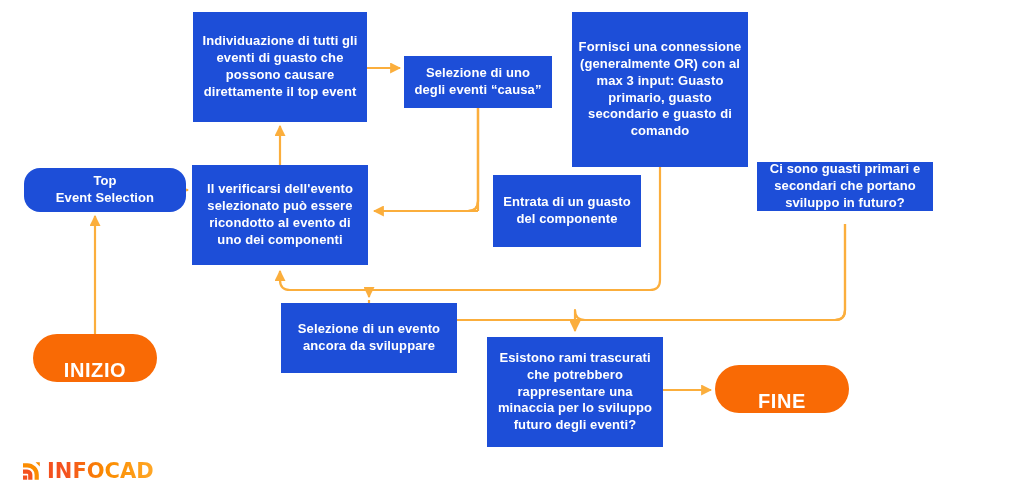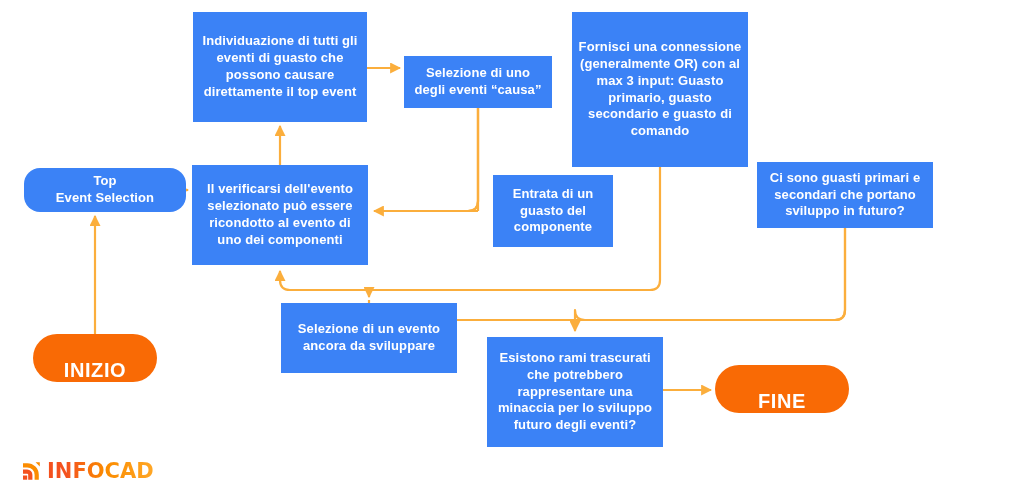--- a/index.html
+++ b/index.html
@@ -17,21 +17,21 @@
   #edges{position:absolute;left:0;top:0;width:1024px;height:494px;}
 
   .node{
     position:absolute;
     box-sizing:border-box;
     display:flex;
     align-items:center;
     justify-content:flex-end;
     text-align:center;
     color:#ffffff;
-    background:#3b82f6;
+    background:#1d4ed8;
     font-weight:bold;
     line-height:1.30;
     padding:4px 6px;
     letter-spacing:0.1px;
     z-index:5;
   }
   .node span{display:block;width:100%;}
 
   .pill{
     position:absolute;
@@ -47,22 +47,22 @@
     z-index:5;
     letter-spacing:0.6px;
   }
 
   
   #n-top-event   {left:24px;  top:168px; width:162px; height:44px;  font-size:13px;border-radius:16px;}
   #n-verificarsi {left:192px; top:165px; width:176px; height:100px; font-size:13px;}
   #n-individua   {left:193px; top:12px;  width:174px; height:110px; font-size:13px;}
   #n-selezione-causa{left:404px;top:42px; width:148px; height:52px;  font-size:13px;margin-top:14px;}
   #n-fornisci    {left:572px; top:12px;  width:176px; height:155px; font-size:13px;}
-  #n-entrata     {left:493px; top:175px; width:120px; height:72px;  font-size:13px;}
-  #n-cisono      {left:757px; top:162px; width:176px; height:66px;  font-size:13px;}
+  #n-entrata     {left:493px; top:175px; width:148px; height:72px;  font-size:13px;}
+  #n-cisono      {left:757px; top:162px; width:176px; height:49px;  font-size:13px;}
   #n-selezione-anc{left:281px;top:303px; width:176px; height:70px;  font-size:13px;}
   #n-esistono    {left:487px; top:337px; width:176px; height:110px; font-size:13px;}
 
   #p-inizio {left:33px;  top:334px; width:124px; height:48px; font-size:20px;}
   #p-fine   {left:715px; top:365px; width:134px; height:48px; font-size:20px;}
 
   
   #logo{
     position:absolute;
     left:22px; top:437px;

